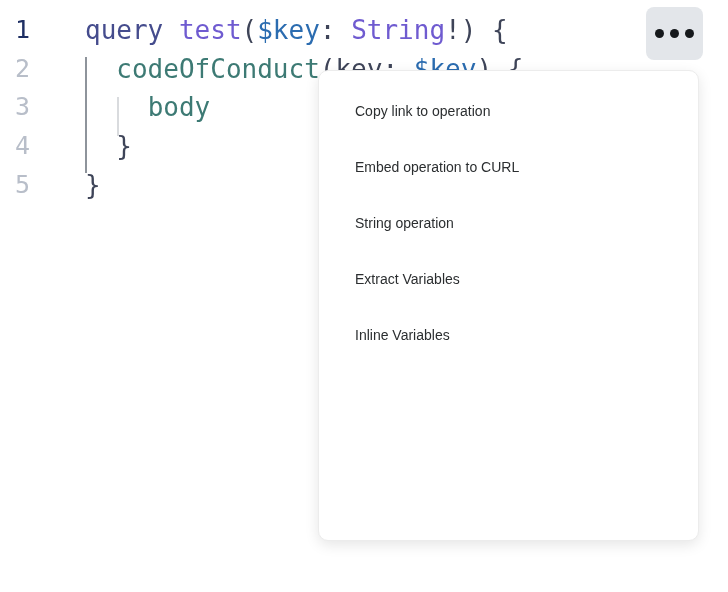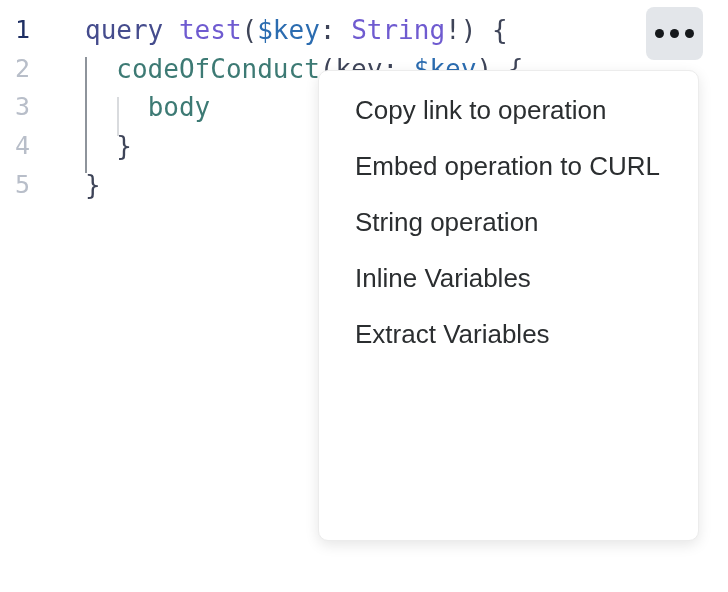--- a/index.html
+++ b/index.html
@@ -74,21 +74,21 @@
     border-radius: 10px;
     box-shadow: 0 4px 14px rgba(0,0,0,0.10);
     padding: 12px 0;
     z-index: 5;
   }
   .menu-item {
     height: 55.9px;
     display: flex;
     align-items: center;
     padding-left: 36px;
-    font-size: 26px;
+    font-size: 14px;
     color: #2b2e30;
     cursor: pointer;
     white-space: nowrap;
   }
 </style>
 </head>
 <body>
 
 <div class="screen">
 
@@ -103,17 +103,17 @@
         <i></i>
         <i></i>
         <i></i>
       </span>
   </button>
 
   <div class="menu">
       <div class="menu-item">Copy link to operation</div>
       <div class="menu-item">Embed operation to CURL</div>
       <div class="menu-item">String operation</div>
+      <div class="menu-item">Extract Variables</div>
       <div class="menu-item">Inline Variables</div>
-      <div class="menu-item">Extract Variables</div>
     </div>
 
 </div>
 
 </body></html>

